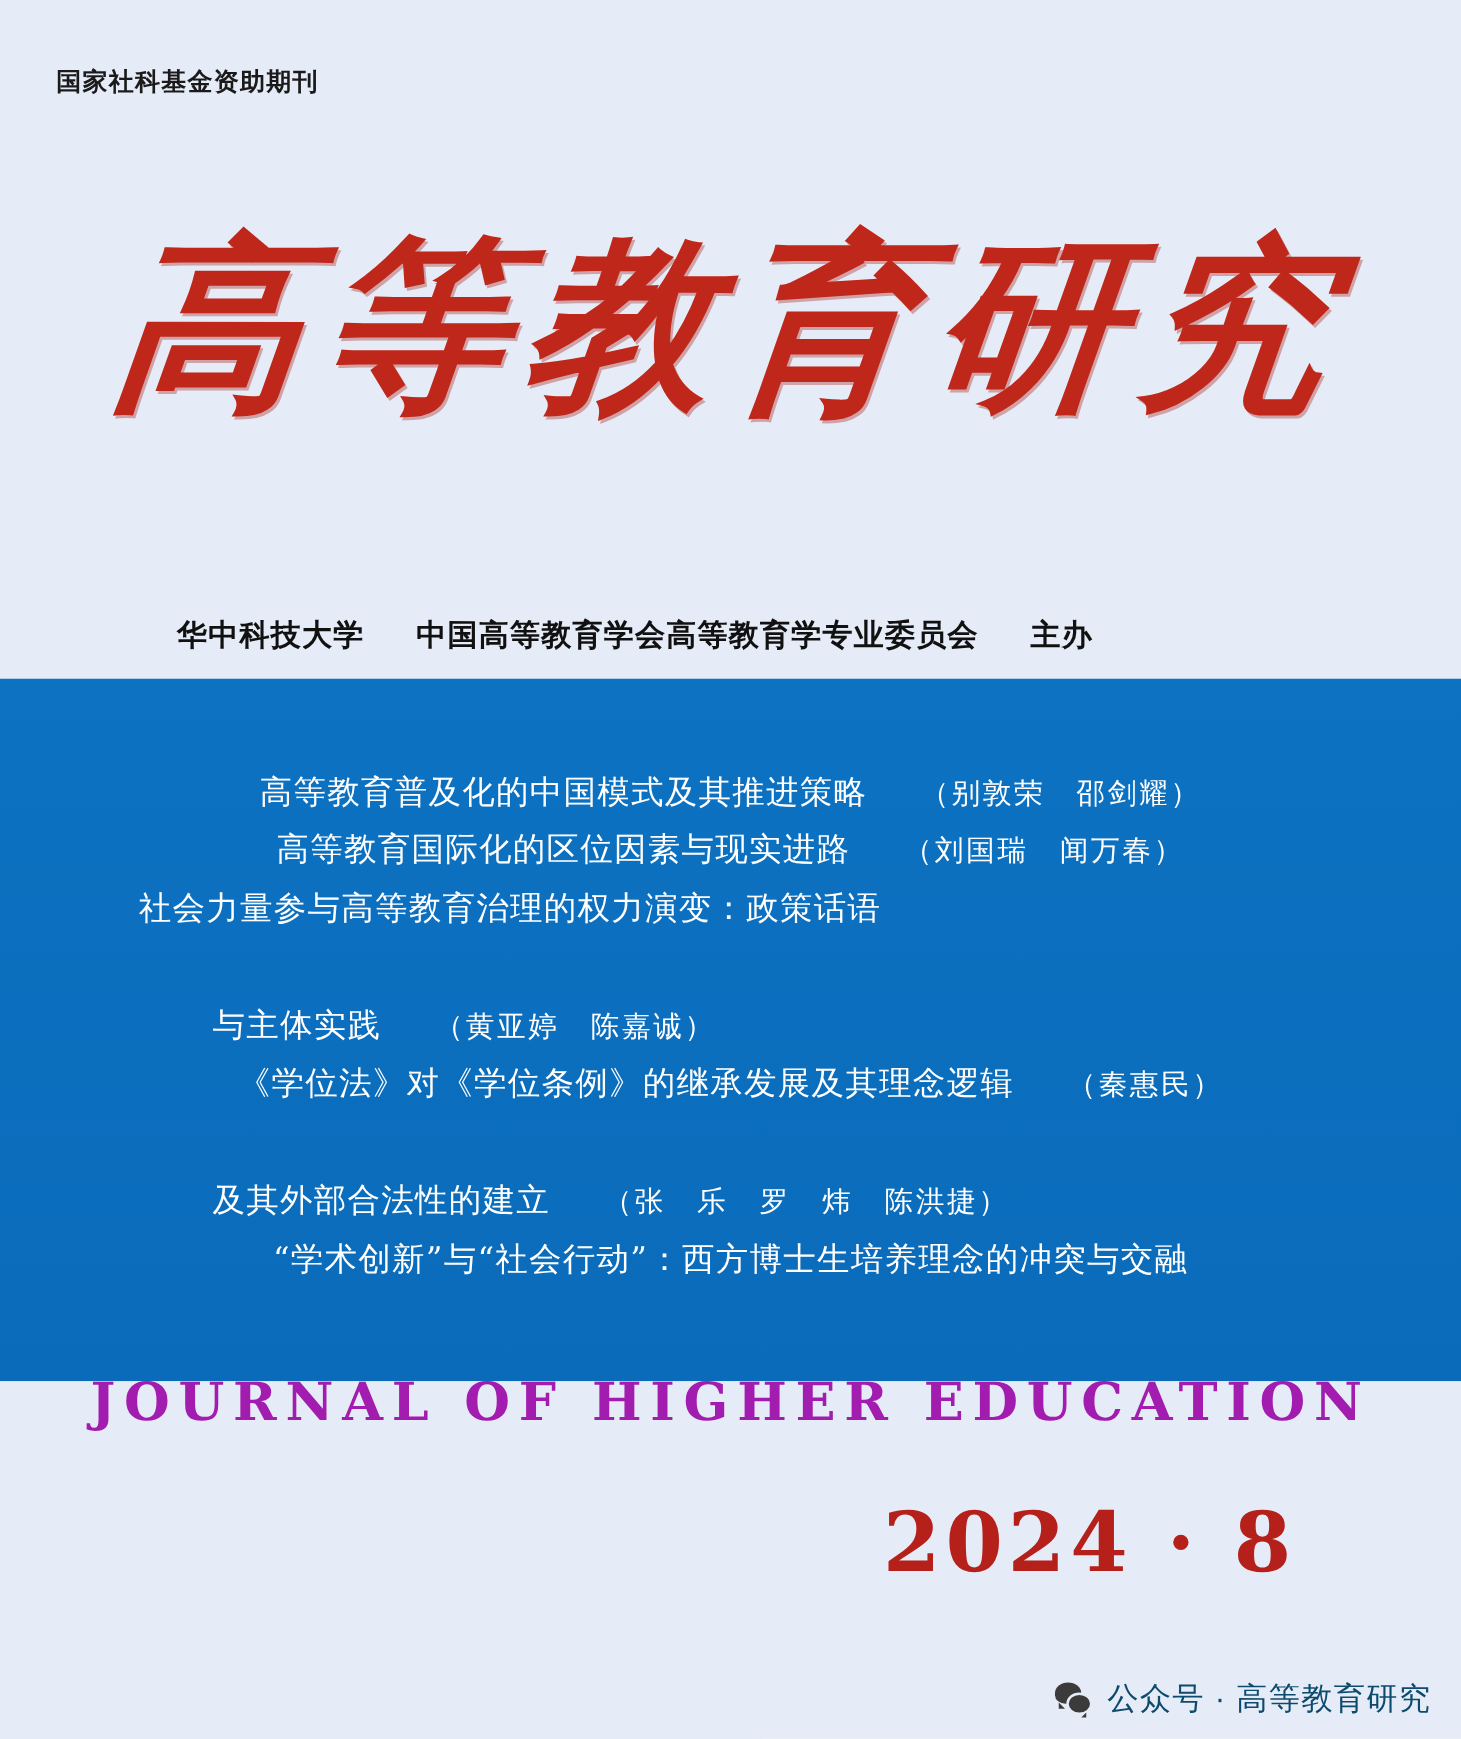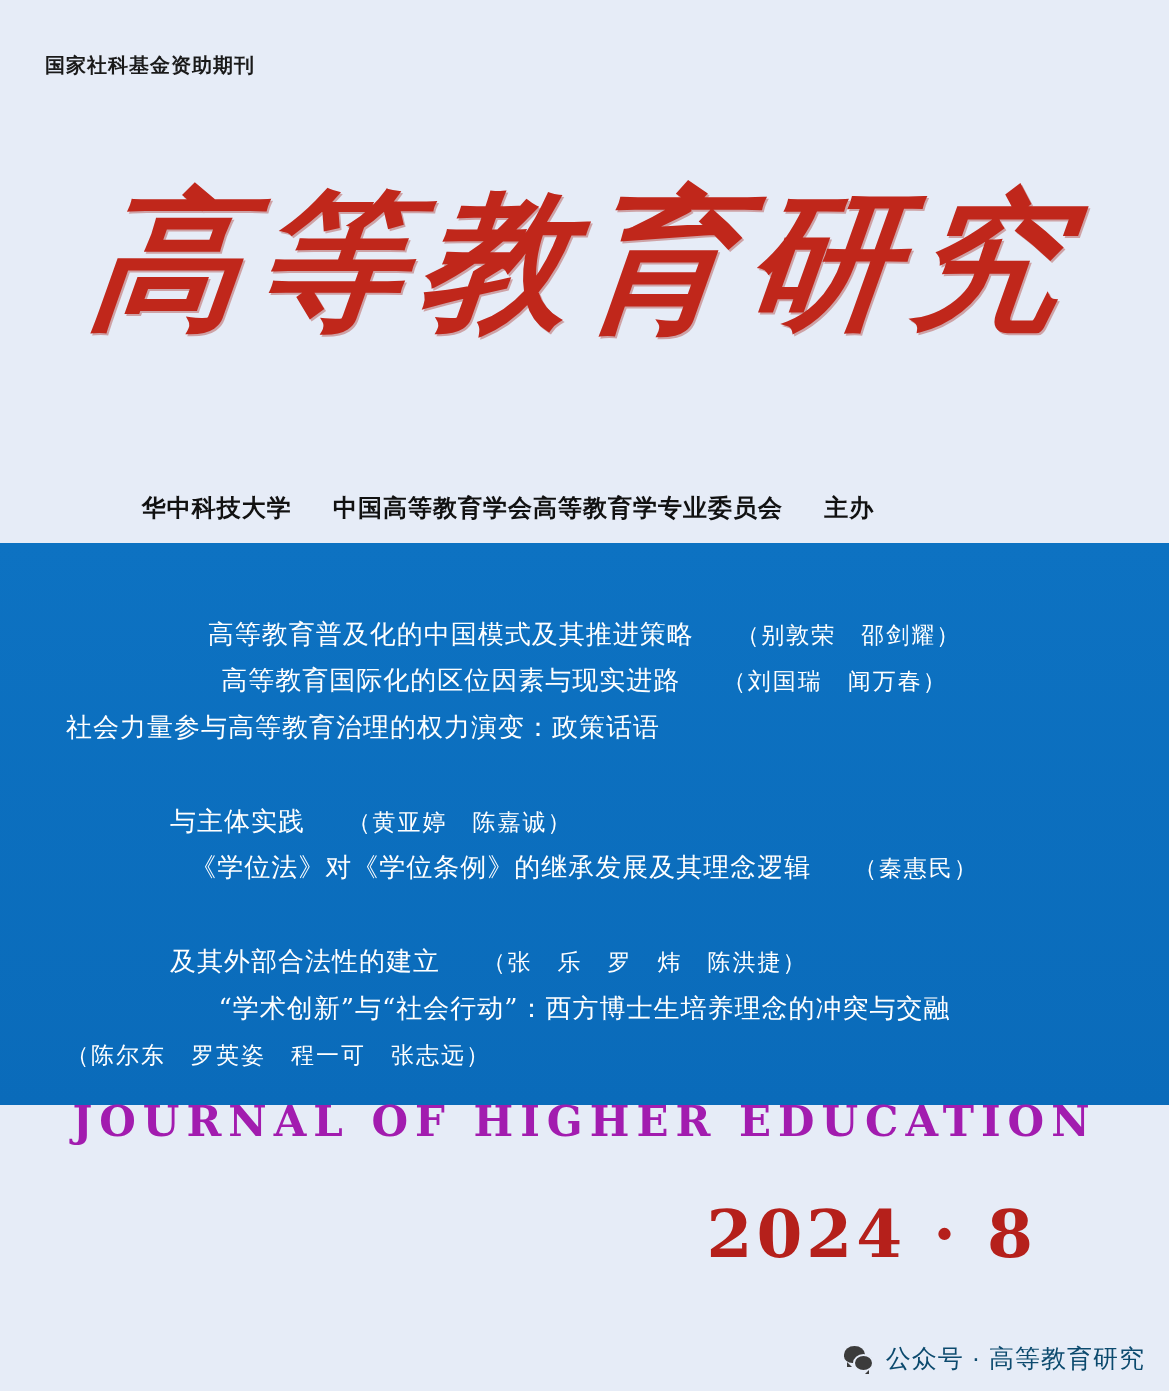--- a/index.html
+++ b/index.html
@@ -91,21 +91,21 @@
   }
   .toc-line {
     font-family: "DejaVu Serif", serif;
     font-size: 26px;
     color: #ffffff;
     line-height: 1.78;
     white-space: nowrap;
     letter-spacing: 1px;
   }
   .toc-line.center { text-align: center; }
-  .toc-line.indent1 { padding-left: 66px; }
+  .toc-line.indent1 { padding-left: 111px; }
   .toc-line.indent2 { padding-left: 170px; margin-top: 48px; }
   .toc-line .authors {
     font-size: 23px;
     letter-spacing: 2px;
   }
   .sp { display: inline-block; width: 24px; }
 
   
   .bottom-band {
     position: absolute;
@@ -244,23 +244,20 @@
       <div class="toc-line indent2">
         <span>及其外部合法性的建立</span>
         <span class="sp"></span>
         <span class="authors">（张　乐　罗　炜　陈洪捷）</span>
       </div>
 
       <div class="toc-line center">
         <span>“学术创新”与“社会行动”：西方博士生培养理念的冲突与交融</span>
       </div>
 
-      <div class="toc-line indent1">
-        <span class="authors">（陈尔东　罗英姿　程一可　张志远）</span>
-      </div>
 
     </div>
   </div>
 
   <div class="bottom-band"></div>
 
   <div class="en-title">JOURNAL OF HIGHER EDUCATION</div>
 
   <div class="issue">2024 · 8</div>
 

